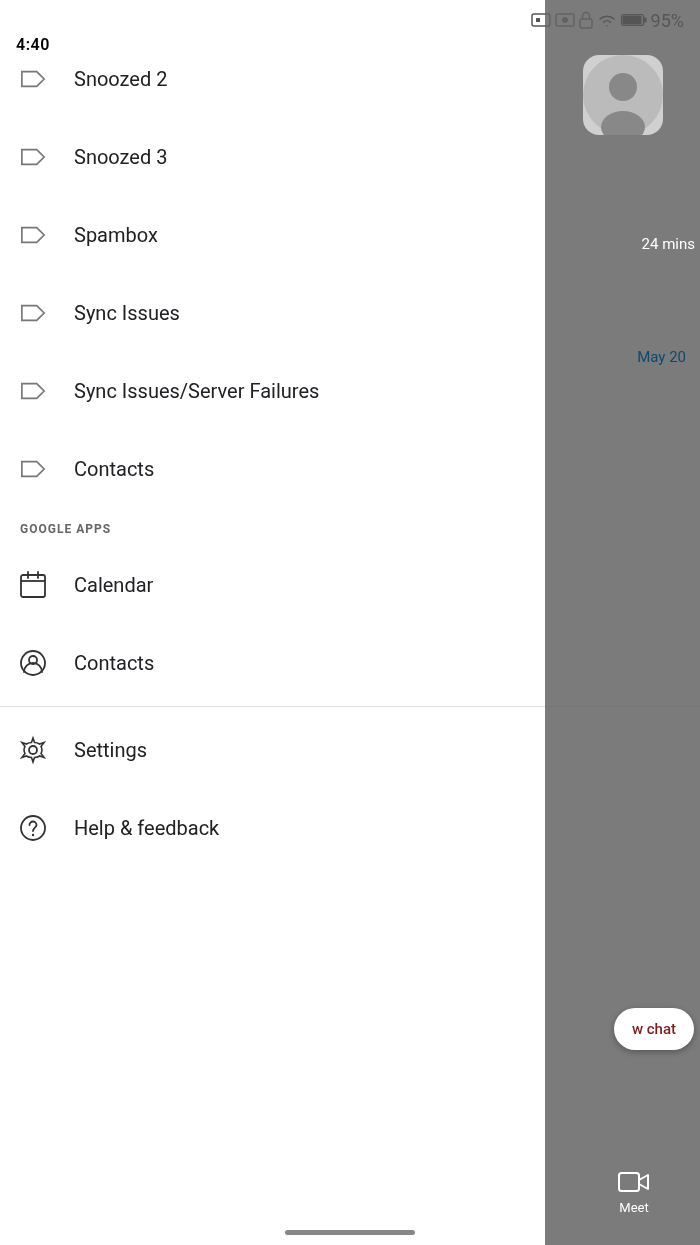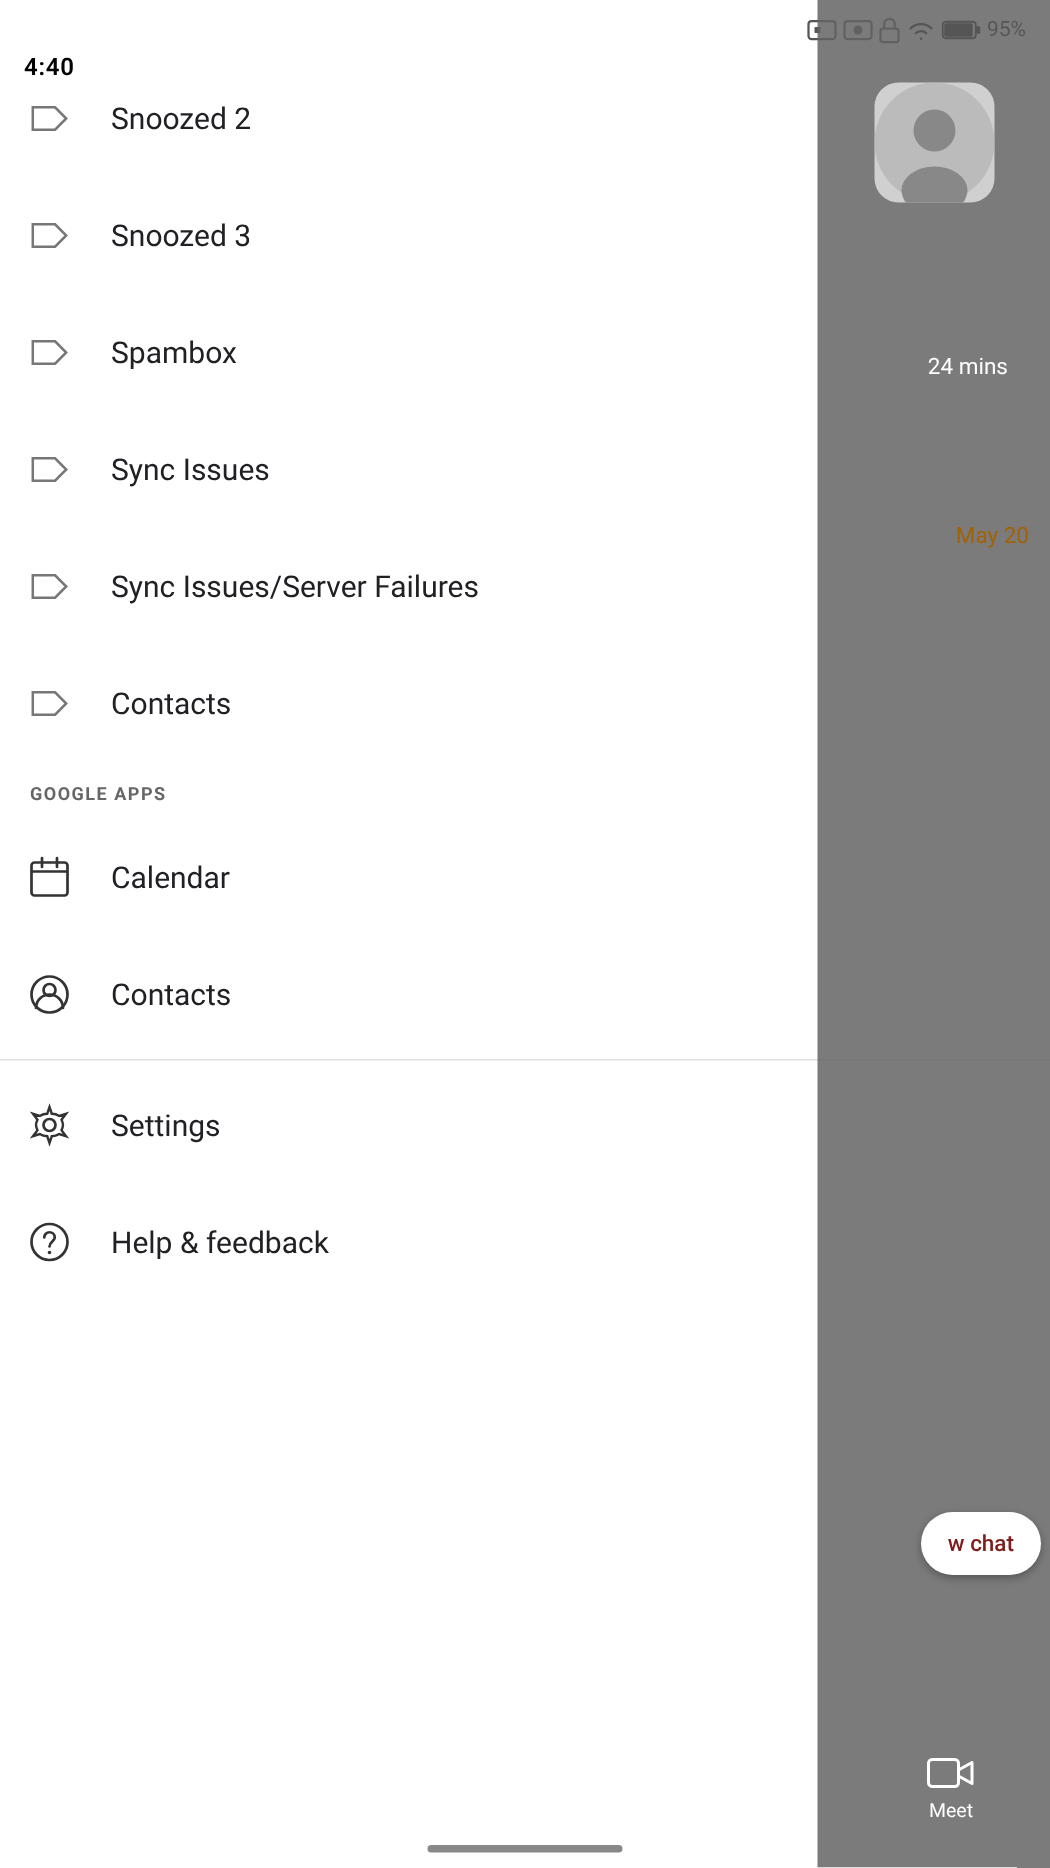--- a/index.html
+++ b/index.html
@@ -65,25 +65,25 @@
       width: 80px;
       height: 80px;
     }
 
     .overlay-time-1 {
       color: #fff;
       font-size: 15px;
       margin-top: 100px;
       text-align: right;
       width: 100%;
-      padding-right: 28px;
+      padding-right: 5px;
     }
 
     .overlay-time-2 {
-      color: #a16207;
+      color: #0c4a6e;
       font-size: 15px;
       margin-top: 95px;
       text-align: right;
       width: 100%;
       padding-right: 14px;
     }
 
     .new-chat-btn {
       position: absolute;
       bottom: 195px;
@@ -208,21 +208,21 @@
       <path d="M10 13 a0.8 0.8 0 0 1 0 1.6 a0.8 0.8 0 0 1 0-1.6z" fill="#000"></path>
       <path d="M6.5 10.2 a5 5 0 0 1 7 0" fill="none" stroke="#000" stroke-width="1.5" stroke-linecap="round"></path>
       <path d="M3 7 a10 10 0 0 1 14 0" fill="none" stroke="#000" stroke-width="1.5" stroke-linecap="round"></path>
     </svg>
 
     <svg width="26" height="14" viewBox="0 0 26 14">
       <rect x="0.5" y="1.5" width="22" height="11" rx="2" fill="none" stroke="#000" stroke-width="1.2"></rect>
       <rect x="22.5" y="4.5" width="3" height="5" rx="1" fill="#000"></rect>
       <rect x="1.5" y="2.5" width="19" height="9" rx="1.2" fill="#000"></rect>
     </svg>
-    <span style="font-size:14px;font-weight:400;">95%</span>
+    <span style="font-size:18px;font-weight:400;">95%</span>
   </div>
 </div>
 
 <div class="right-overlay">
   <div class="avatar-container">
 
     <svg class="avatar-face" viewBox="0 0 80 80">
       <circle cx="40" cy="40" r="40" fill="#bbb"></circle>
       <circle cx="40" cy="32" r="14" fill="#888"></circle>
       <ellipse cx="40" cy="72" rx="22" ry="16" fill="#888"></ellipse>

